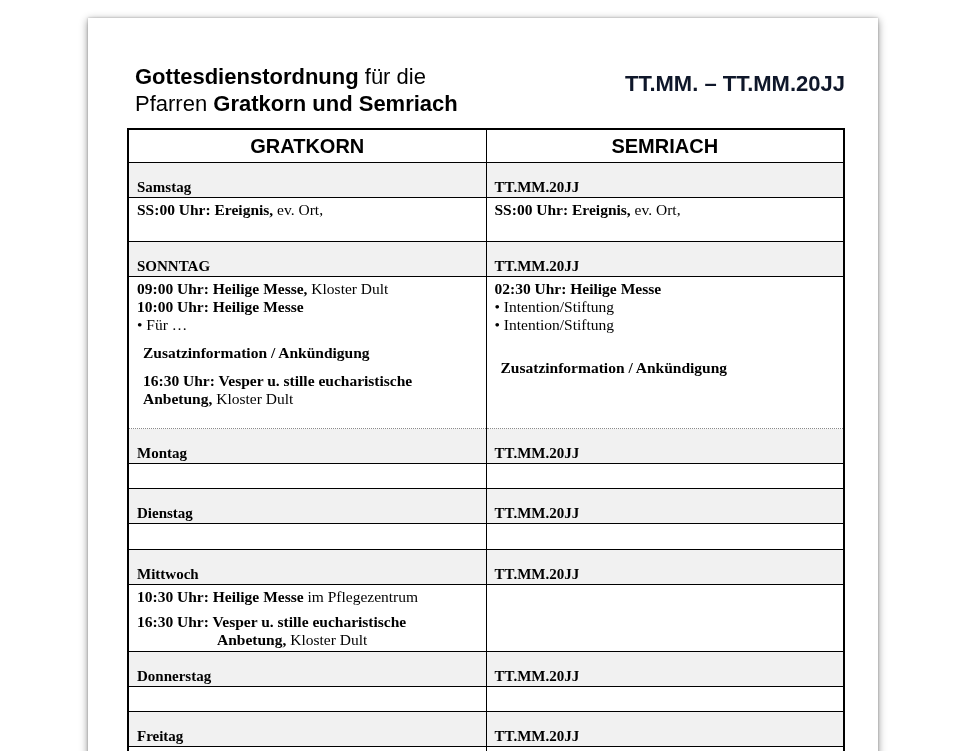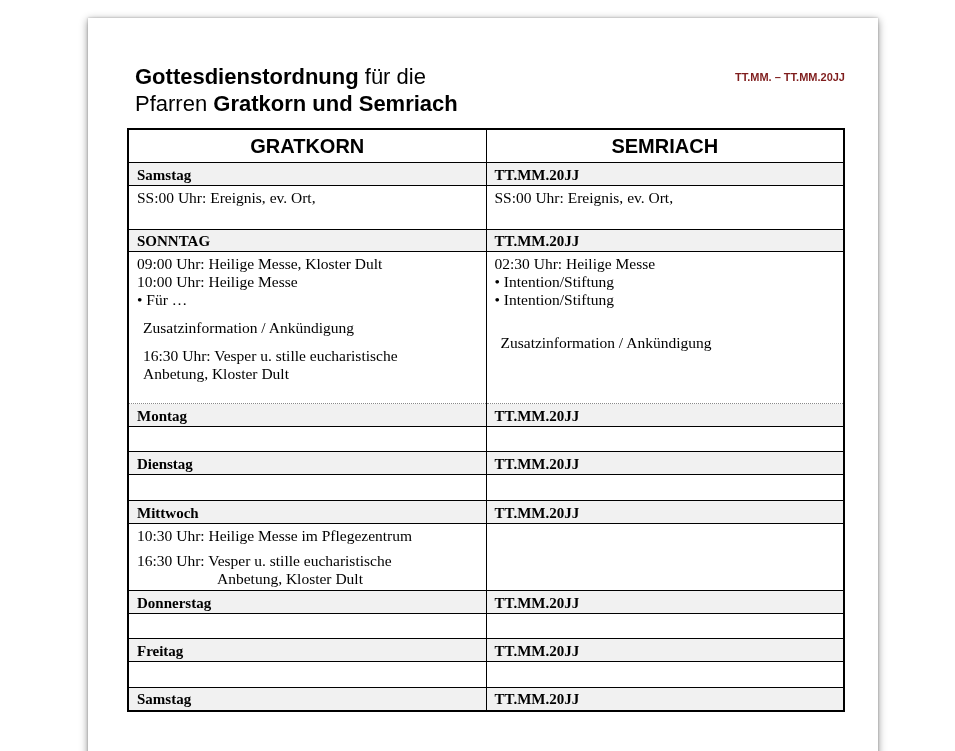--- a/index.html
+++ b/index.html
@@ -29,24 +29,24 @@
   .doc-title {
     margin-left: 8px;
     font-size: 22px;
     line-height: 27px;
     color: #000;
     letter-spacing: 0;
   }
   .doc-title .b { font-weight: bold; }
   .date-range {
     font-weight: bold;
-    font-size: 11px;
+    font-size: 22px;
     margin-top: 8px;
     white-space: nowrap;
-    color: #7f1d1d;
+    color: #0f172a;
   }
   table.schedule {
     margin: 11px 0 0 39px;
     width: 718px;
     border-collapse: collapse;
     border: 2px solid #000;
     table-layout: fixed;
     font-family: "Liberation Serif", serif;
   }
   table.schedule th {
@@ -69,25 +69,25 @@
     line-height: 18px;
     color: #000;
     overflow: hidden;
   }
   table.schedule td:last-child { border-right: none; }
   tr.day td {
     background: #f1f1f1;
     font-weight: bold;
     font-size: 15px;
     vertical-align: middle;
-    padding-top: 2px;
+    padding-top: 15px;
     padding-bottom: 1px;
   }
   td.dotted { border-bottom: 1px dotted #8a8a8a !important; }
-  .line .b { font-weight: normal; }
+  .line .b { font-weight: bold; }
   .line .it { font-style: italic; padding-right: 5px; }
 </style>
 </head>
 <body>
 
 <div class="page">
 
   <div class="doc-header">
     <div class="doc-title">
       <div><span class="b">Gottesdienstordnung</span><span> für die</span></div>

